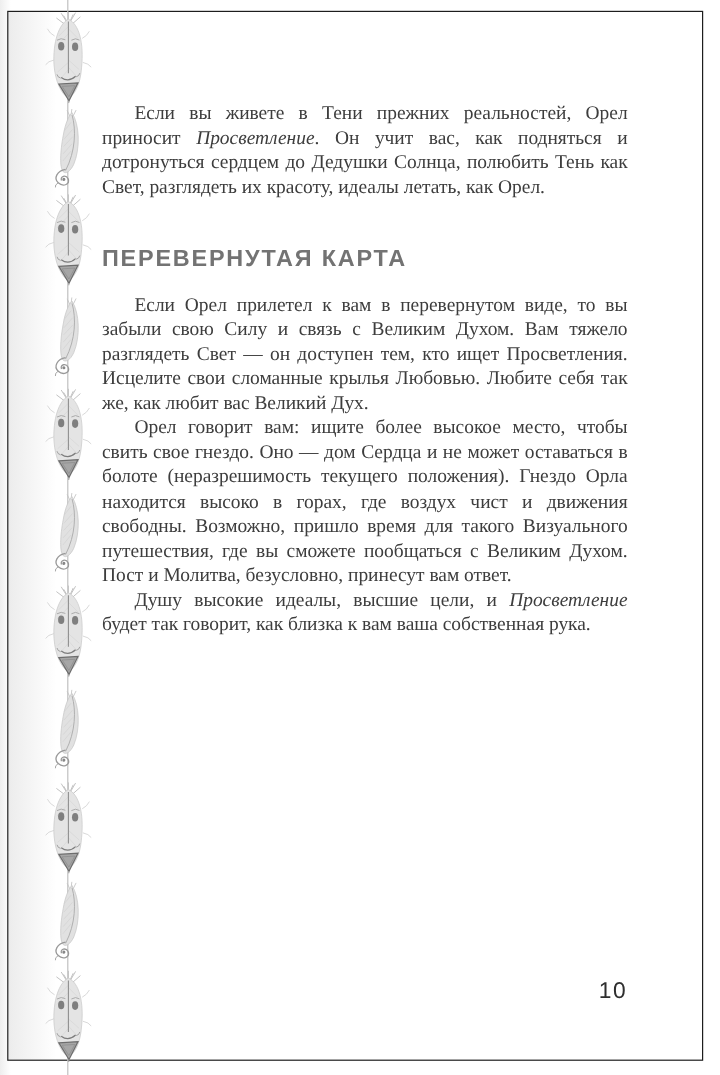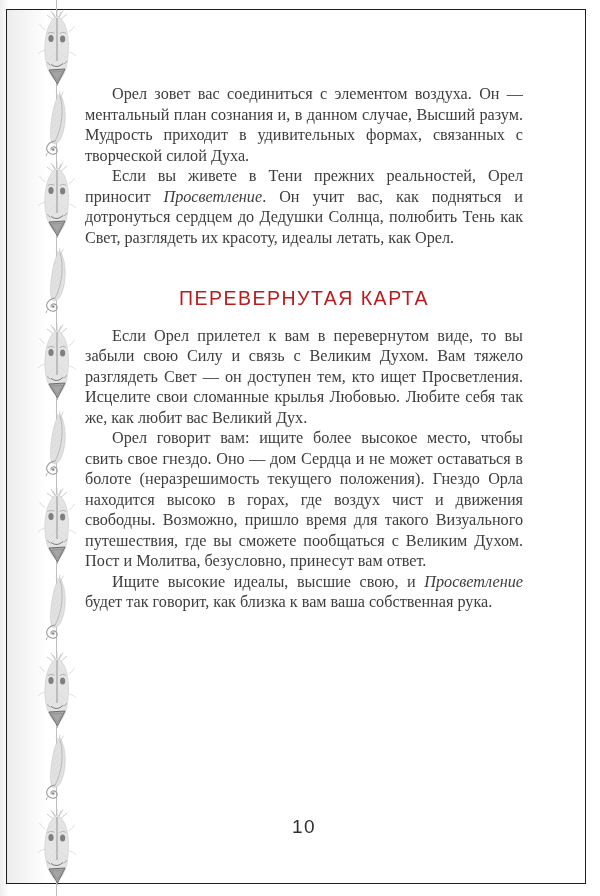--- a/index.html
+++ b/index.html
@@ -31,27 +31,27 @@
   .feather.face{height:78px;}
   .feather.curl{height:66px;transform:rotate(-2deg);}
   
   .content{
     position:absolute;left:85px;top:84px;width:438px;z-index:2;
     color:#3d3d3d;font-size:16.2px;line-height:20.5px;text-align:justify;
   }
   .para{margin:0;text-indent:27px;}
   .para em{font-style:italic;}
   .section-heading{
-    margin:40px 0 17px 0;text-align:center;
+    margin:40px 0 17px 0;text-align:left;
     font-family:"Liberation Sans","DejaVu Sans",sans-serif;
-    font-size:19.5px;font-weight:400;letter-spacing:1.5px;color:#b91c1c;
+    font-size:19.5px;font-weight:700;letter-spacing:1.5px;color:#737373;
   }
   .page-number{
     position:absolute;left:85px;top:816px;width:438px;z-index:2;
-    text-align:center;
+    text-align:right;
     font-family:"Liberation Sans","DejaVu Sans",sans-serif;
     font-size:19px;letter-spacing:1.5px;color:#2f2f2f;
   }
 </style>
 </head>
 <body>
 
 <svg width="0" height="0" style="position:absolute" aria-hidden="true">
   <defs>
     <symbol id="sym-face" viewBox="0 0 44 78">
@@ -115,24 +115,23 @@
     <svg class="feather curl" viewBox="0 0 44 66" style="top: 734px;">
       <use href="#sym-curl" xlink:href="#sym-curl"></use>
     </svg>
     <svg class="feather face" viewBox="0 0 44 78" style="top: 807px;">
       <use href="#sym-face" xlink:href="#sym-face"></use>
     </svg>
   </div>
 
 <div class="content">
   <div>
-      <p class="para"><span>Орел зовет вас соединиться с элементом воздуха. Он — ментальный план сознания и, в данном случае, Высший разум. Мудрость приходит в удивительных формах, связанных с творческой силой Духа.</span></p>
       <p class="para"><span>Если вы живете в Тени прежних реальностей, Орел приносит </span><em>Просветление</em><span>. Он учит вас, как подняться и дотронуться сердцем до Дедушки Солнца, полюбить Тень как Свет, разглядеть их красоту, идеалы летать, как Орел.</span></p>
     </div>
   <h2 class="section-heading">ПЕРЕВЕРНУТАЯ КАРТА</h2>
   <div>
       <p class="para"><span>Если Орел прилетел к вам в перевернутом виде, то вы забыли свою Силу и связь с Великим Духом. Вам тяжело разглядеть Свет — он доступен тем, кто ищет Просветления. Исцелите свои сломанные крылья Любовью. Любите себя так же, как любит вас Великий Дух.</span></p>
       <p class="para"><span>Орел говорит вам: ищите более высокое место, чтобы свить свое гнездо. Оно — дом Сердца и не может оставаться в болоте (неразрешимость текущего положения). Гнездо Орла находится высоко в горах, где воздух чист и движения свободны. Возможно, пришло время для такого Визуального путешествия, где вы сможете пообщаться с Великим Духом. Пост и Молитва, безусловно, принесут вам ответ.</span></p>
-      <p class="para"><span>Ищите высокие идеалы, высшие свою, и </span><em>Просветление</em><span> будет так говорит, как близка к вам ваша собственная рука.</span></p>
+      <p class="para"><span>Душу высокие идеалы, высшие цели, и </span><em>Просветление</em><span> будет так говорит, как близка к вам ваша собственная рука.</span></p>
     </div>
 </div>
 
 <div class="page-number">10</div>
 
 </body></html>

